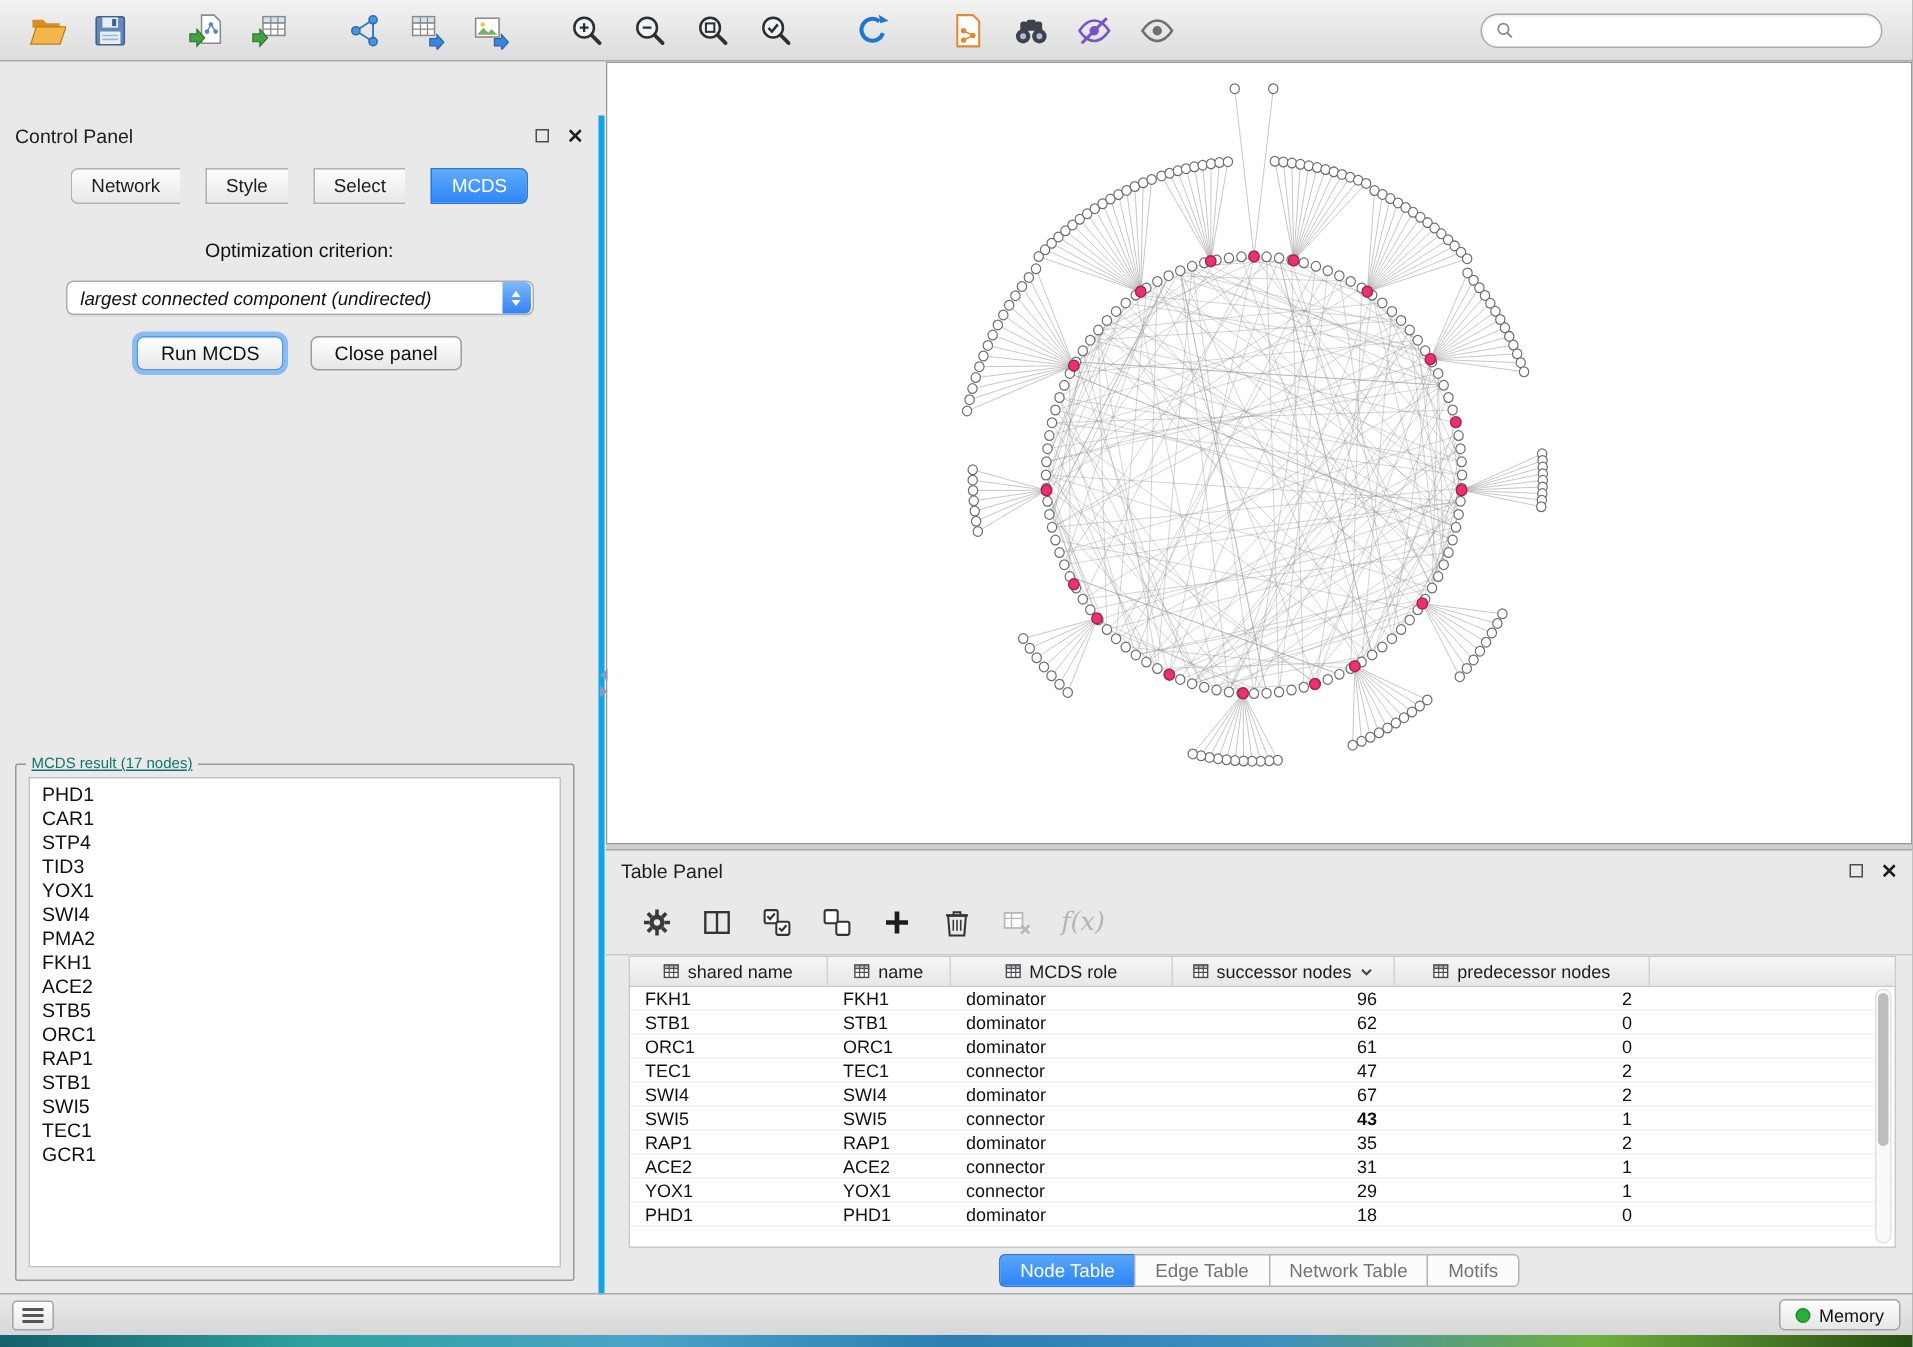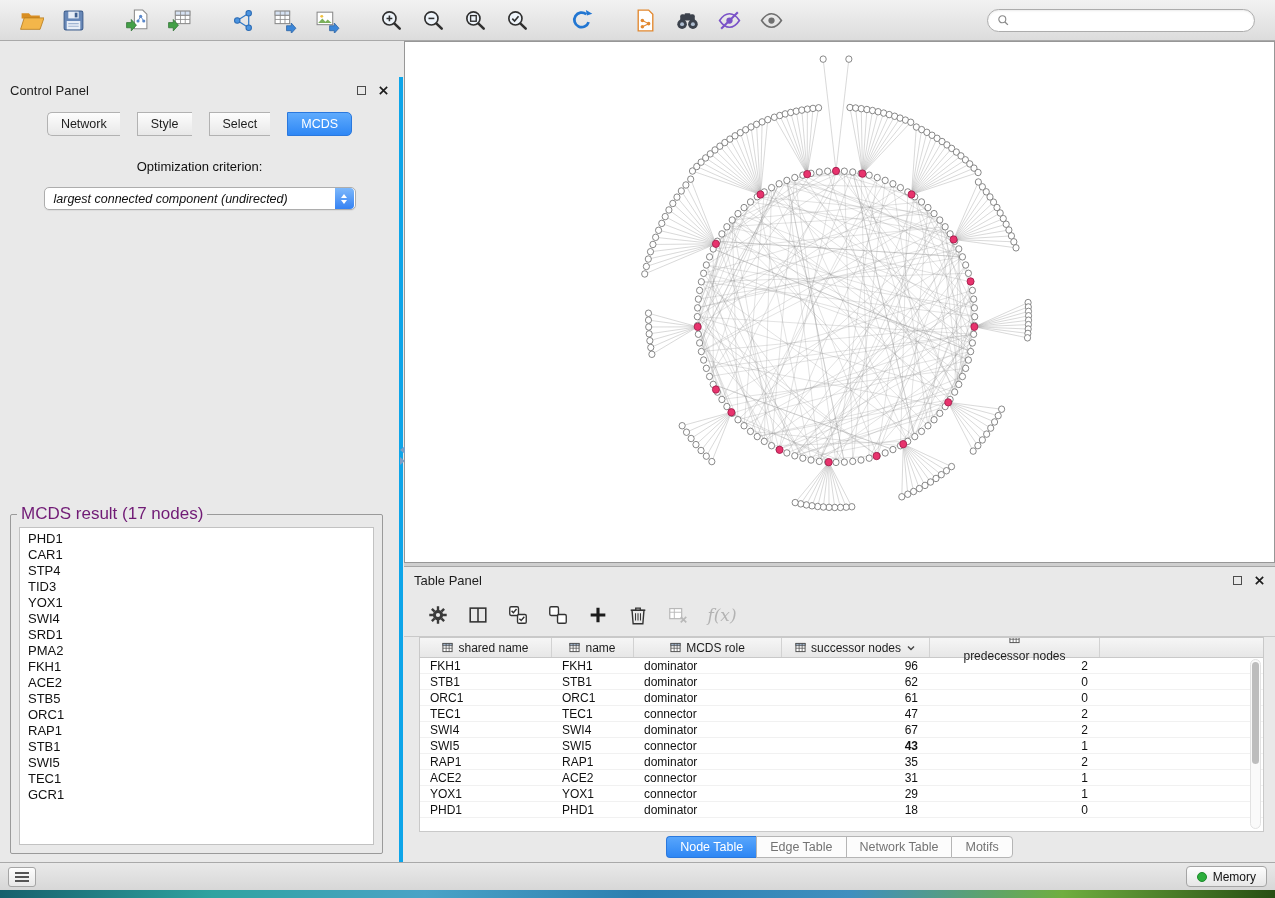--- a/index.html
+++ b/index.html
@@ -34,21 +34,21 @@
   .opt-label{text-align:center;font-size:13px;margin-top:23px;color:#111;}
   .dropdown{width:312px;height:23px;margin:13px auto 0;background:#fff;border:1px solid #adadad;border-radius:5px;display:flex;align-items:center;cursor:pointer;box-shadow:0 1px 1px rgba(0,0,0,.06);}
   .dropdown-value{flex:1;font-size:12.5px;padding-left:9px;color:#111;white-space:nowrap;overflow:hidden;font-style:italic;}
   .dropdown-arrows{width:19px;height:21px;border-radius:0 4px 4px 0;background:linear-gradient(#7db8fb,#3582f3);display:flex;flex-direction:column;align-items:center;justify-content:center;margin-right:1px;}
   .arr-up{width:0;height:0;border-left:3.5px solid transparent;border-right:3.5px solid transparent;border-bottom:4px solid #fff;margin-bottom:2px;}
   .arr-down{width:0;height:0;border-left:3.5px solid transparent;border-right:3.5px solid transparent;border-top:4px solid #fff;}
   .btn-row{display:flex;justify-content:center;gap:18px;margin-top:14px;}
   .push-btn{font-size:13px;padding:3px 15px;border:1px solid #9d9d9d;border-radius:5px;background:linear-gradient(#ffffff,#e7e7e7);color:#111;cursor:pointer;font-family:"Liberation Sans",sans-serif;}
   .push-btn.focused{box-shadow:0 0 0 3px rgba(64,150,250,.55);border-color:#4a98f0;}
   .result-box{position:absolute;left:10px;right:16px;top:427px;bottom:24px;border:1px solid #9a9a9a;border-radius:2px;padding:0;}
-  .result-box legend{font-size:17px;margin-left:6px;padding:0 4px;color:#701a75;}
+  .result-box legend{font-size:10px;margin-left:6px;padding:0 4px;color:#0f766e;text-decoration:underline;}
   .result-list{position:absolute;left:8px;right:8px;top:3px;bottom:8px;background:#fff;border:1px solid #c2c2c2;overflow:hidden;font-size:13px;line-height:16px;padding-top:3px;}
   .result-item{padding-left:8px;color:#111;cursor:default;}
   .v-gripper{position:absolute;left:398px;top:446px;width:8px;height:24px;z-index:5;display:flex;flex-direction:column;align-items:center;gap:3px;}
   .v-gripper i{width:0;height:0;border-top:4px solid transparent;border-bottom:4px solid transparent;}
   .v-gripper .gl{border-right:5px solid #7d9fc6;}
   .v-gripper .gr{border-left:5px solid #7d9fc6;}
 
   
   .right-area{position:absolute;left:404px;top:41px;right:0;bottom:36px;display:flex;flex-direction:column;background:#cfcfcf;}
   .network-frame{height:522px;border:1px solid #979797;display:flex;flex-direction:column;background:#fff;}
@@ -296,30 +296,33 @@
         <div class="cp-tab active">MCDS</div>
       </div>
     <div class="opt-label">Optimization criterion:</div>
     <div class="dropdown">
       <span class="dropdown-value">largest connected component (undirected)</span>
       <span class="dropdown-arrows">
           <span class="arr-up"></span>
           <span class="arr-down"></span>
         </span>
     </div>
+    <div class="btn-row">
+      <button class="push-btn focused">Run MCDS</button>
+      <button class="push-btn">Close panel</button>
+    </div>
     <fieldset class="result-box">
       <legend>MCDS result (17 nodes)</legend>
       <div class="result-list">
           <div class="result-item">PHD1</div>
           <div class="result-item">CAR1</div>
           <div class="result-item">STP4</div>
           <div class="result-item">TID3</div>
           <div class="result-item">YOX1</div>
           <div class="result-item">SWI4</div>
-          <div class="result-item">SRD1</div>
           <div class="result-item">PMA2</div>
           <div class="result-item">FKH1</div>
           <div class="result-item">ACE2</div>
           <div class="result-item">STB5</div>
           <div class="result-item">ORC1</div>
           <div class="result-item">RAP1</div>
           <div class="result-item">STB1</div>
           <div class="result-item">SWI5</div>
           <div class="result-item">TEC1</div>
           <div class="result-item">GCR1</div>
@@ -1037,21 +1040,21 @@
                   <path d="M1 6.8h10M4.5 1.5v9M7.8 1.5v9" stroke="#4a4a4a" stroke-width=".8"></path>
                 </svg>
               </span>
               <span class="hlabel">successor nodes</span>
               <span class="svgwrap">
                 <svg viewBox="0 0 10 10" width="10" height="10">
                   <path d="M2 3.5l3 3 3-3" fill="none" stroke="#444" stroke-width="1.4"></path>
                 </svg>
               </span>
             </div>
-            <div class="t-hcell" style="width: 170px; flex-direction: column;">
+            <div class="t-hcell" style="width: 170px;">
               <span class="svgwrap">
                 <svg viewBox="0 0 12 12" width="11" height="11">
                   <rect x="1" y="1.5" width="10" height="9" fill="#fff" stroke="#4a4a4a"></rect>
                   <rect x="1" y="1.5" width="10" height="2.6" fill="#9db0c6" stroke="#4a4a4a" stroke-width=".8"></rect>
                   <path d="M1 6.8h10M4.5 1.5v9M7.8 1.5v9" stroke="#4a4a4a" stroke-width=".8"></path>
                 </svg>
               </span>
               <span class="hlabel">predecessor nodes</span>
             </div>
             <div class="t-hfill"></div>

